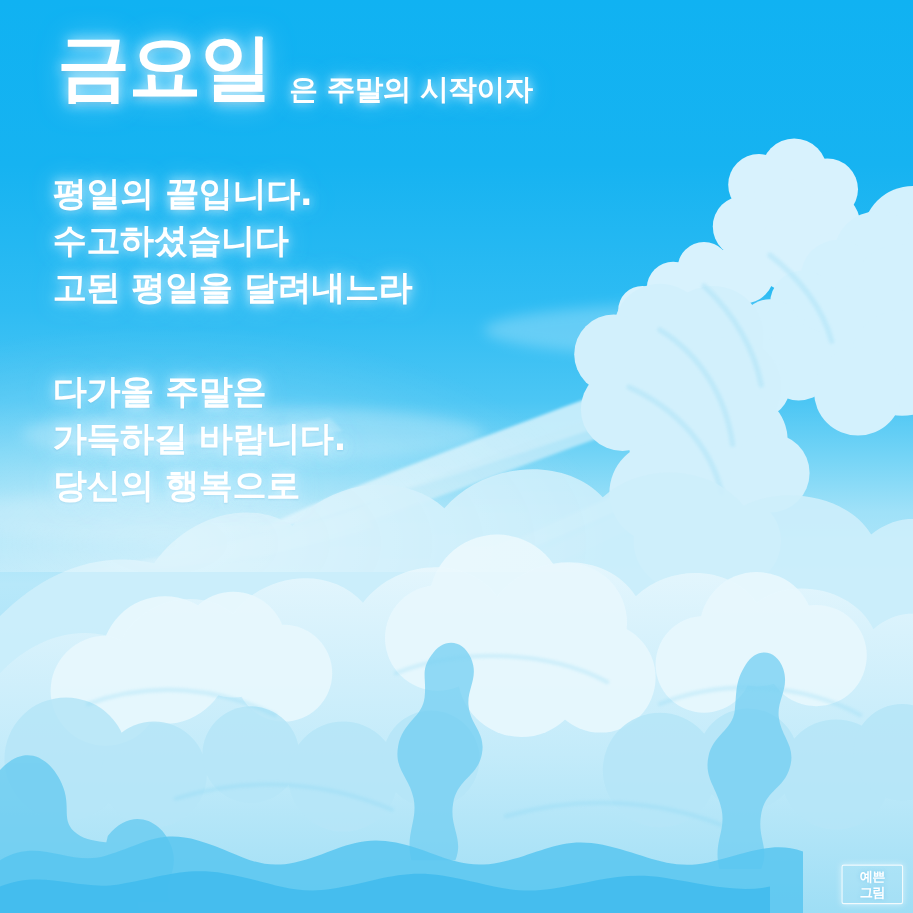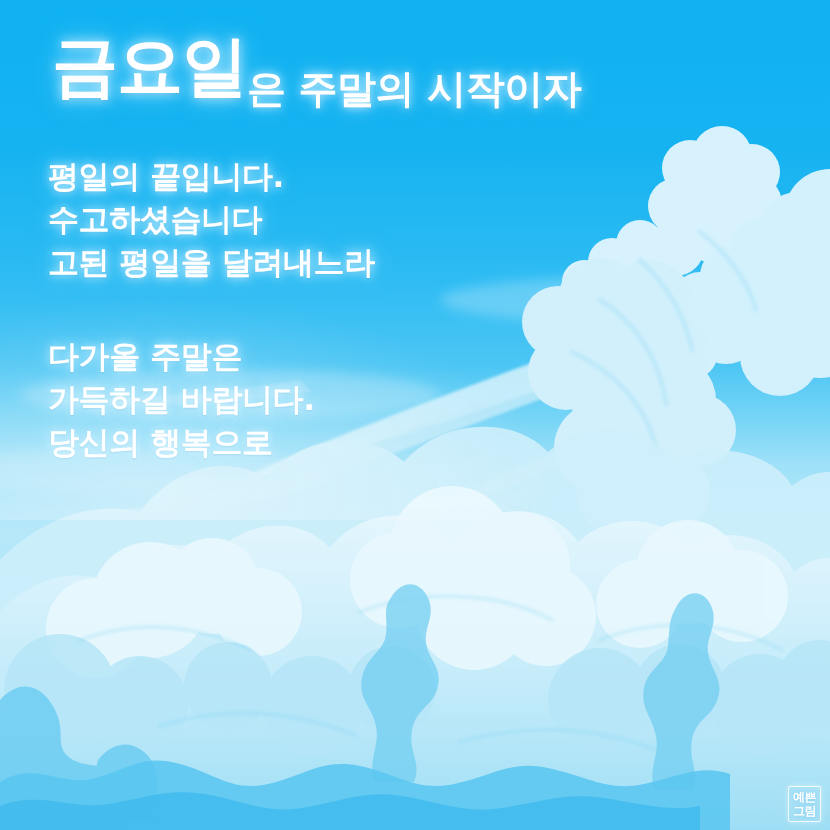--- a/index.html
+++ b/index.html
@@ -30,51 +30,51 @@
     background:radial-gradient(ellipse 70% 55% at 18% 95%, rgba(255,255,255,.35), rgba(255,255,255,0) 70%);
     pointer-events:none;
   }
 
   
   #cloud-art{position:absolute;inset:0;width:100%;height:100%;display:block;}
 
   
   .headline{
     position:absolute;left:52px;top:26px;
-    display:flex;align-items:center;gap:0;
+    display:flex;align-items:flex-end;gap:16px;
     white-space:nowrap;
   }
   .headline .big{
     font-size:66px;font-weight:700;color:#ffffff;
     letter-spacing:-1px;line-height:1;
     text-shadow:0 0 12px rgba(215,244,255,.95),0 0 26px rgba(160,225,255,.75),0 2px 3px rgba(0,110,170,.25);
   }
   .headline .small{
-    font-size:39px;font-weight:600;color:#ffffff;
+    font-size:26px;font-weight:600;color:#ffffff;
     letter-spacing:-0.5px;line-height:1;
     text-shadow:0 0 9px rgba(215,244,255,.95),0 0 20px rgba(160,225,255,.7),0 1px 2px rgba(0,110,170,.22);
     margin-top:43px;
   }
 
   .para{
     position:absolute;left:48px;
     color:#ffffff;
     font-size:31px;font-weight:600;
     letter-spacing:-0.4px;
     line-height:1.38;
     text-shadow:0 0 10px rgba(220,246,255,.95),0 0 22px rgba(165,228,255,.7),0 1px 2px rgba(0,110,170,.20);
   }
   #para-1{top:155px;}
   #para-2{top:335px;}
   .para .line{display:block;}
 
   
   .watermark{
     position:absolute;right:9px;bottom:8px;
-    width:33px;height:36px;
+    width:56px;height:36px;
     border:1.5px solid rgba(255,255,255,.85);
     border-radius:2px;
     display:flex;flex-direction:column;
     align-items:center;justify-content:center;
     gap:1px;
     background:rgba(190,232,250,.18);
     box-shadow:0 0 6px rgba(255,255,255,.45);
     font-family:Liberation Serif, serif;
   }
   .watermark span{

